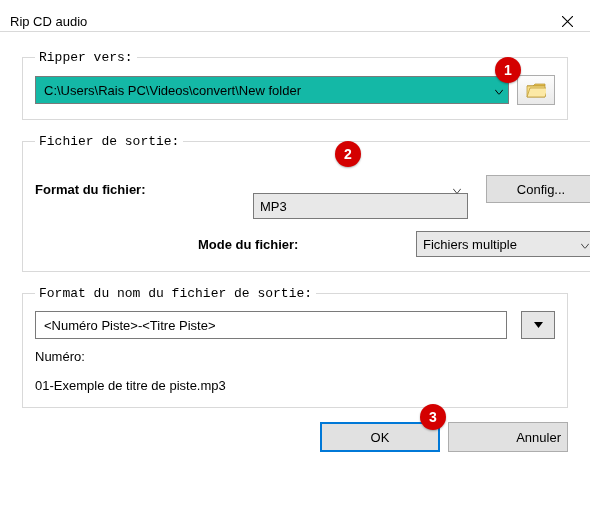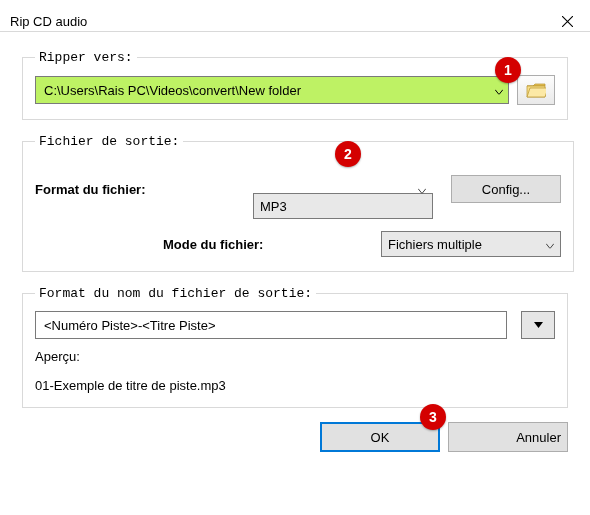--- a/index.html
+++ b/index.html
@@ -52,21 +52,21 @@
     position: relative;
   }
   .row + .row { margin-top: 12px; justify-content: flex-end; }
   .path-input {
     flex: 1;
     height: 28px;
     border: 1px solid #7a7a7a;
     padding: 0 26px 0 8px;
     font-family: inherit;
     font-size: 13px;
-    background: #bef264;
+    background: #14b8a6;
   }
   .combo-wrap {
     position: relative;
     flex: 1;
     display: flex;
   }
   .combo-arrow {
     position: absolute;
     right: 6px;
     top: 50%;
@@ -102,21 +102,21 @@
     position: relative;
     display: inline-block;
   }
   .select-wrap .sel-arrow {
     position: absolute;
     right: 7px;
     top: 50%;
     transform: translateY(-50%);
     pointer-events: none;
   }
-  .format-select { width: 180px; margin-top: 34px; }
+  .format-select { width: 215px; margin-top: 34px; }
   .mode-select { width: 180px; }
   .config-btn, .std-btn {
     height: 28px;
     border: 1px solid #adadad;
     background: #e1e1e1;
     font-family: inherit;
     font-size: 13px;
     cursor: pointer;
     padding: 0 22px;
   }
@@ -256,21 +256,21 @@
   <fieldset>
     <legend>Format du nom du fichier de sortie:</legend>
     <div class="row">
       <input class="name-input" type="text" value="&lt;Numéro Piste&gt;-&lt;Titre Piste&gt;" style="">
       <div class="menu-btn">
         <svg class="tri" viewBox="0 0 9 6">
             <path d="M0 0 L9 0 L4.5 6 Z" fill="#000"></path>
           </svg>
       </div>
     </div>
-    <div class="preview-label">Aperçu:</div>
+    <div class="preview-label">Numéro:</div>
     <div class="preview-text">01-Exemple de titre de piste.mp3</div>
   </fieldset>
 
   <div class="button-row" style="position:relative;">
     <button class="ok-btn">OK</button>
     <button class="cancel-btn">Annuler</button>
     <div class="badge" style="top:-18px; right:122px;">3</div>
   </div>
 
 </div>

